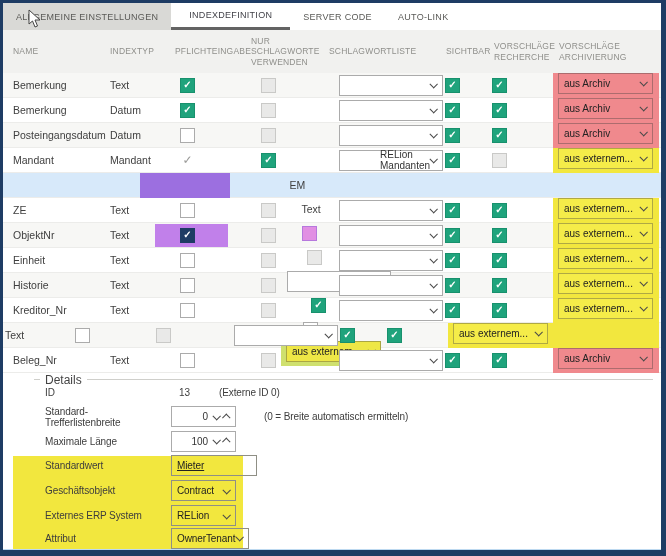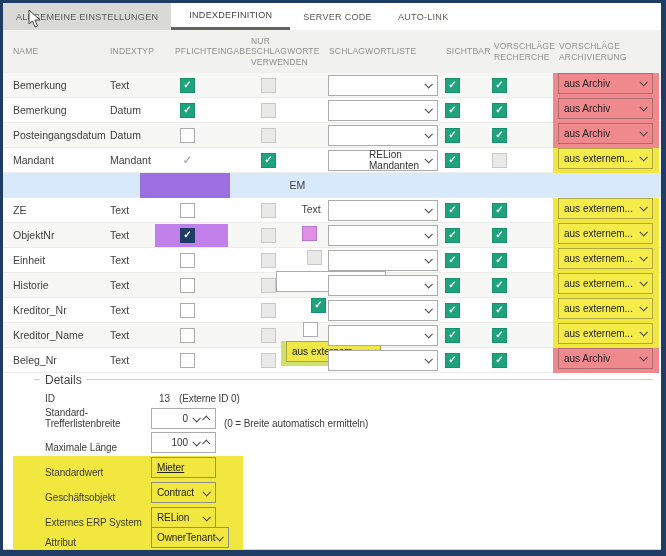--- a/index.html
+++ b/index.html
@@ -46,49 +46,49 @@
   .cb.purple-unchecked { background:#e18fe3; border:1px solid #b678dd; }
   .cb.glyph        { border:none; background:transparent; color:#9a9a98; font-size:12px; font-weight:normal; }
   
   .ann { position:absolute; z-index:0; }
   .ann.purple-wide { left:137px; width:90px; top:0; height:25px; background:#9c6fe0; }
   .ann.purple      { left:152px; width:73px; top:1px; height:23px; background:#c180ea; }
   
   .dd { height:21px; border:1px solid #ababab; background:#fff; display:flex;
         align-items:center; justify-content:space-between; font-size:10px;
         color:#333; padding:0 6px 0 5px; }
-  .ddl { margin-left:3px; width:110px;padding-left:40px; }
+  .ddl { margin-left:14px; width:110px;padding-left:40px; }
   .chv { display:inline-block; width:6px; height:6px; flex:none;
          border-right:1.3px solid #4a4a4a; border-bottom:1.3px solid #4a4a4a;
          transform:rotate(45deg) translateY(-1px); }
   .chv.up { transform:rotate(-135deg) translateY(-1px); }
   
   .arch { width:100%; height:25px; display:flex; align-items:flex-start; margin-right:2px; }
   .arch.red         { background:#f0898d; }
   .arch.yellow      { background:#f2e73e; }
   .arch.yellowgreen { background:#cfe06e; }
   .arch .dd { background:transparent; border:1px solid rgba(60,60,60,.38);
               width:95px; margin-left:5px; color:#222; }
   .arch.yellow .dd { background:#f5ec49; }
   .arch.yellowgreen .dd { background:#eee746; }
   
   .details { position:relative; margin-top:5px; height:172px; }
   .fsline { margin:6px 8px 0 31px; border-top:1px solid #cfcfcb; position:relative; }
   .fsleg { position:absolute; top:-7px; left:6px; background:#fff; padding:0 5px;
            font-size:12px; color:#444; }
   .dyellow { position:absolute; left:10px; top:77px; width:230px; bottom:0;
              background:#f2e73e; z-index:0; }
-  .drow { display:flex; align-items:flex-end; height:25px; font-size:10px;
-          color:#3d3d3d; position:relative; z-index:1; letter-spacing:-0.1px; }
+  .drow { display:flex; align-items:center; height:25px; font-size:10px;
+          color:#3d3d3d; position:relative; z-index:1; letter-spacing:-0.1px;gap:20px; }
   .drow.h24 { height:24px; } .drow.h21 { height:20px; }
   .dlabel { width:106px; margin-left:42px; flex:none; }
   .spin { width:65px; height:21px; border:1px solid #ababab; background:#fff;
           display:flex; align-items:center; justify-content:flex-end;
           padding:0 5px; gap:5px; font-size:10px; color:#333; flex:none; }
-  .dinput { width:65px; height:21px; border:1px solid #8f8f85; background:transparent;
+  .dinput { width:86px; height:21px; border:1px solid #8f8f85; background:transparent;
             display:flex; align-items:center; padding:0 5px; font-size:10px; color:#222; flex:none;text-decoration:underline; }
   .ddd { width:65px; height:21px; border:1px solid #8f8f85; background:transparent;
          display:flex; align-items:center; justify-content:space-between;
          padding:0 6px 0 5px; font-size:10px; color:#222; flex:none; }
   .ddd.wide { width:78px; }
   .dnote { margin-left:8px; color:#3d3d3d; }
   .idval { margin-left:8px; } .idextra { margin-left:9px; }
   .bottomline { position:absolute; left:0; right:0; bottom:0; height:2px; background:#bdd9f0; }
   .cursor { position:absolute; left:25px; top:6px; z-index:50; }
 </style>
@@ -456,23 +456,20 @@
         <div class="bcell bc7">
           <div class="arch yellow">
             <div class="dd">
               <span>aus externem...</span>
               <span class="chv"></span>
             </div>
           </div>
         </div>
       </div>
       <div class="row">
-        <div class="bcell bc0">
-          <span>Kreditor_Name</span>
-        </div>
         <div class="bcell bc1">
           <span>Text</span>
         </div>
         <div class="bcell bc2">
           <span class="cb unchecked"></span>
         </div>
         <div class="bcell bc3">
           <span class="cb disabled"></span>
         </div>
         <div class="bcell bc4">

